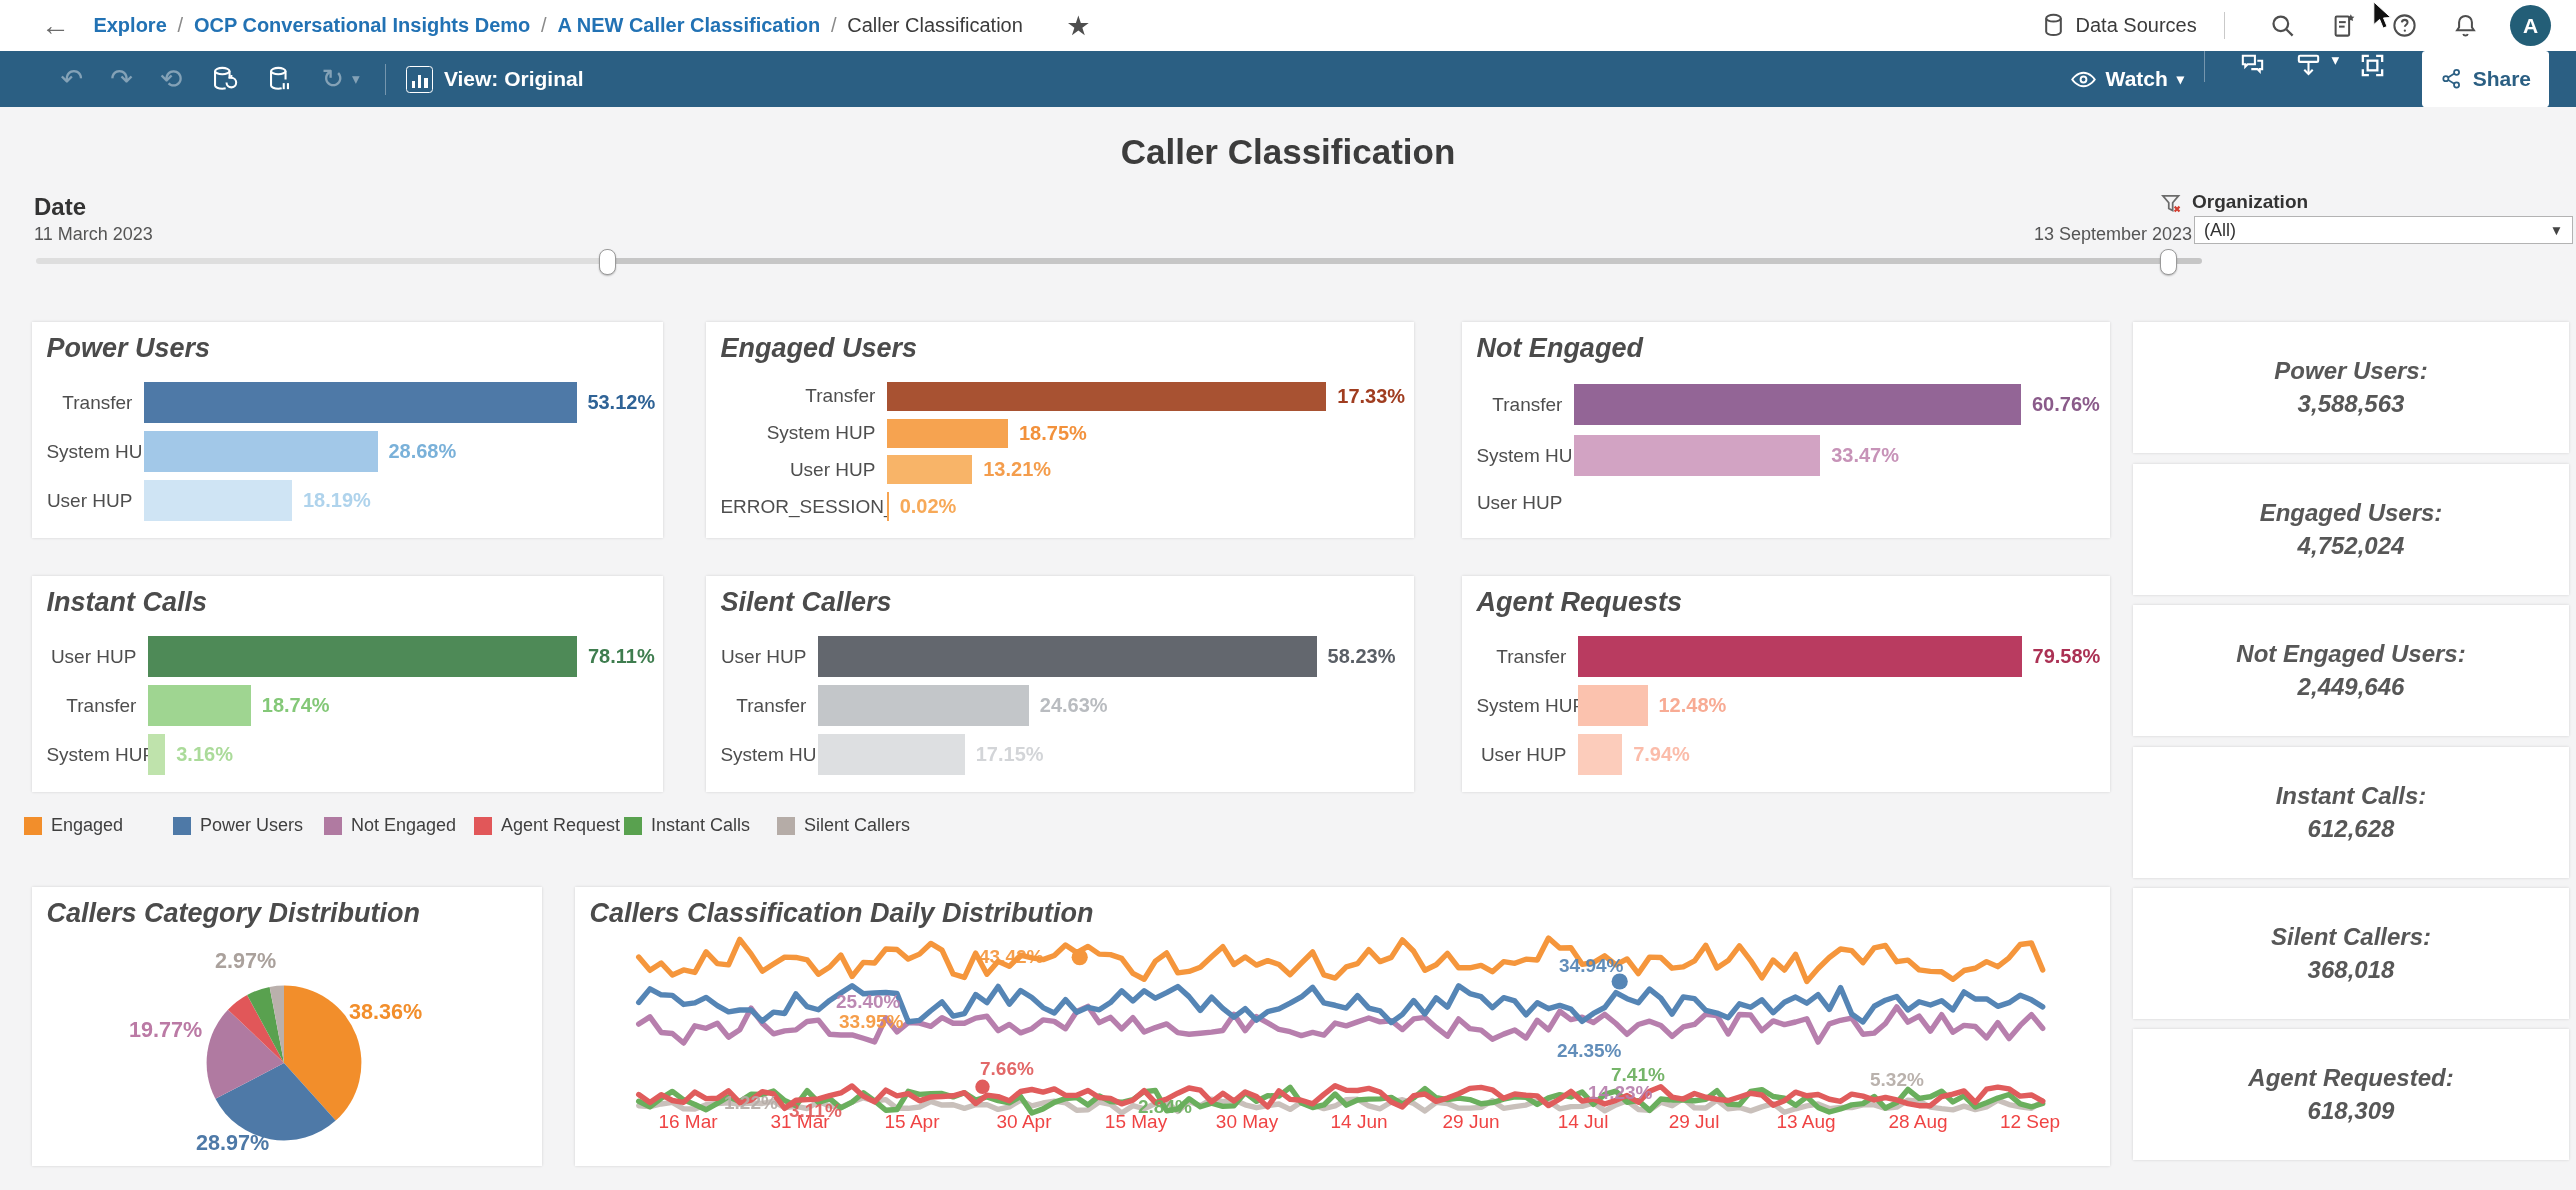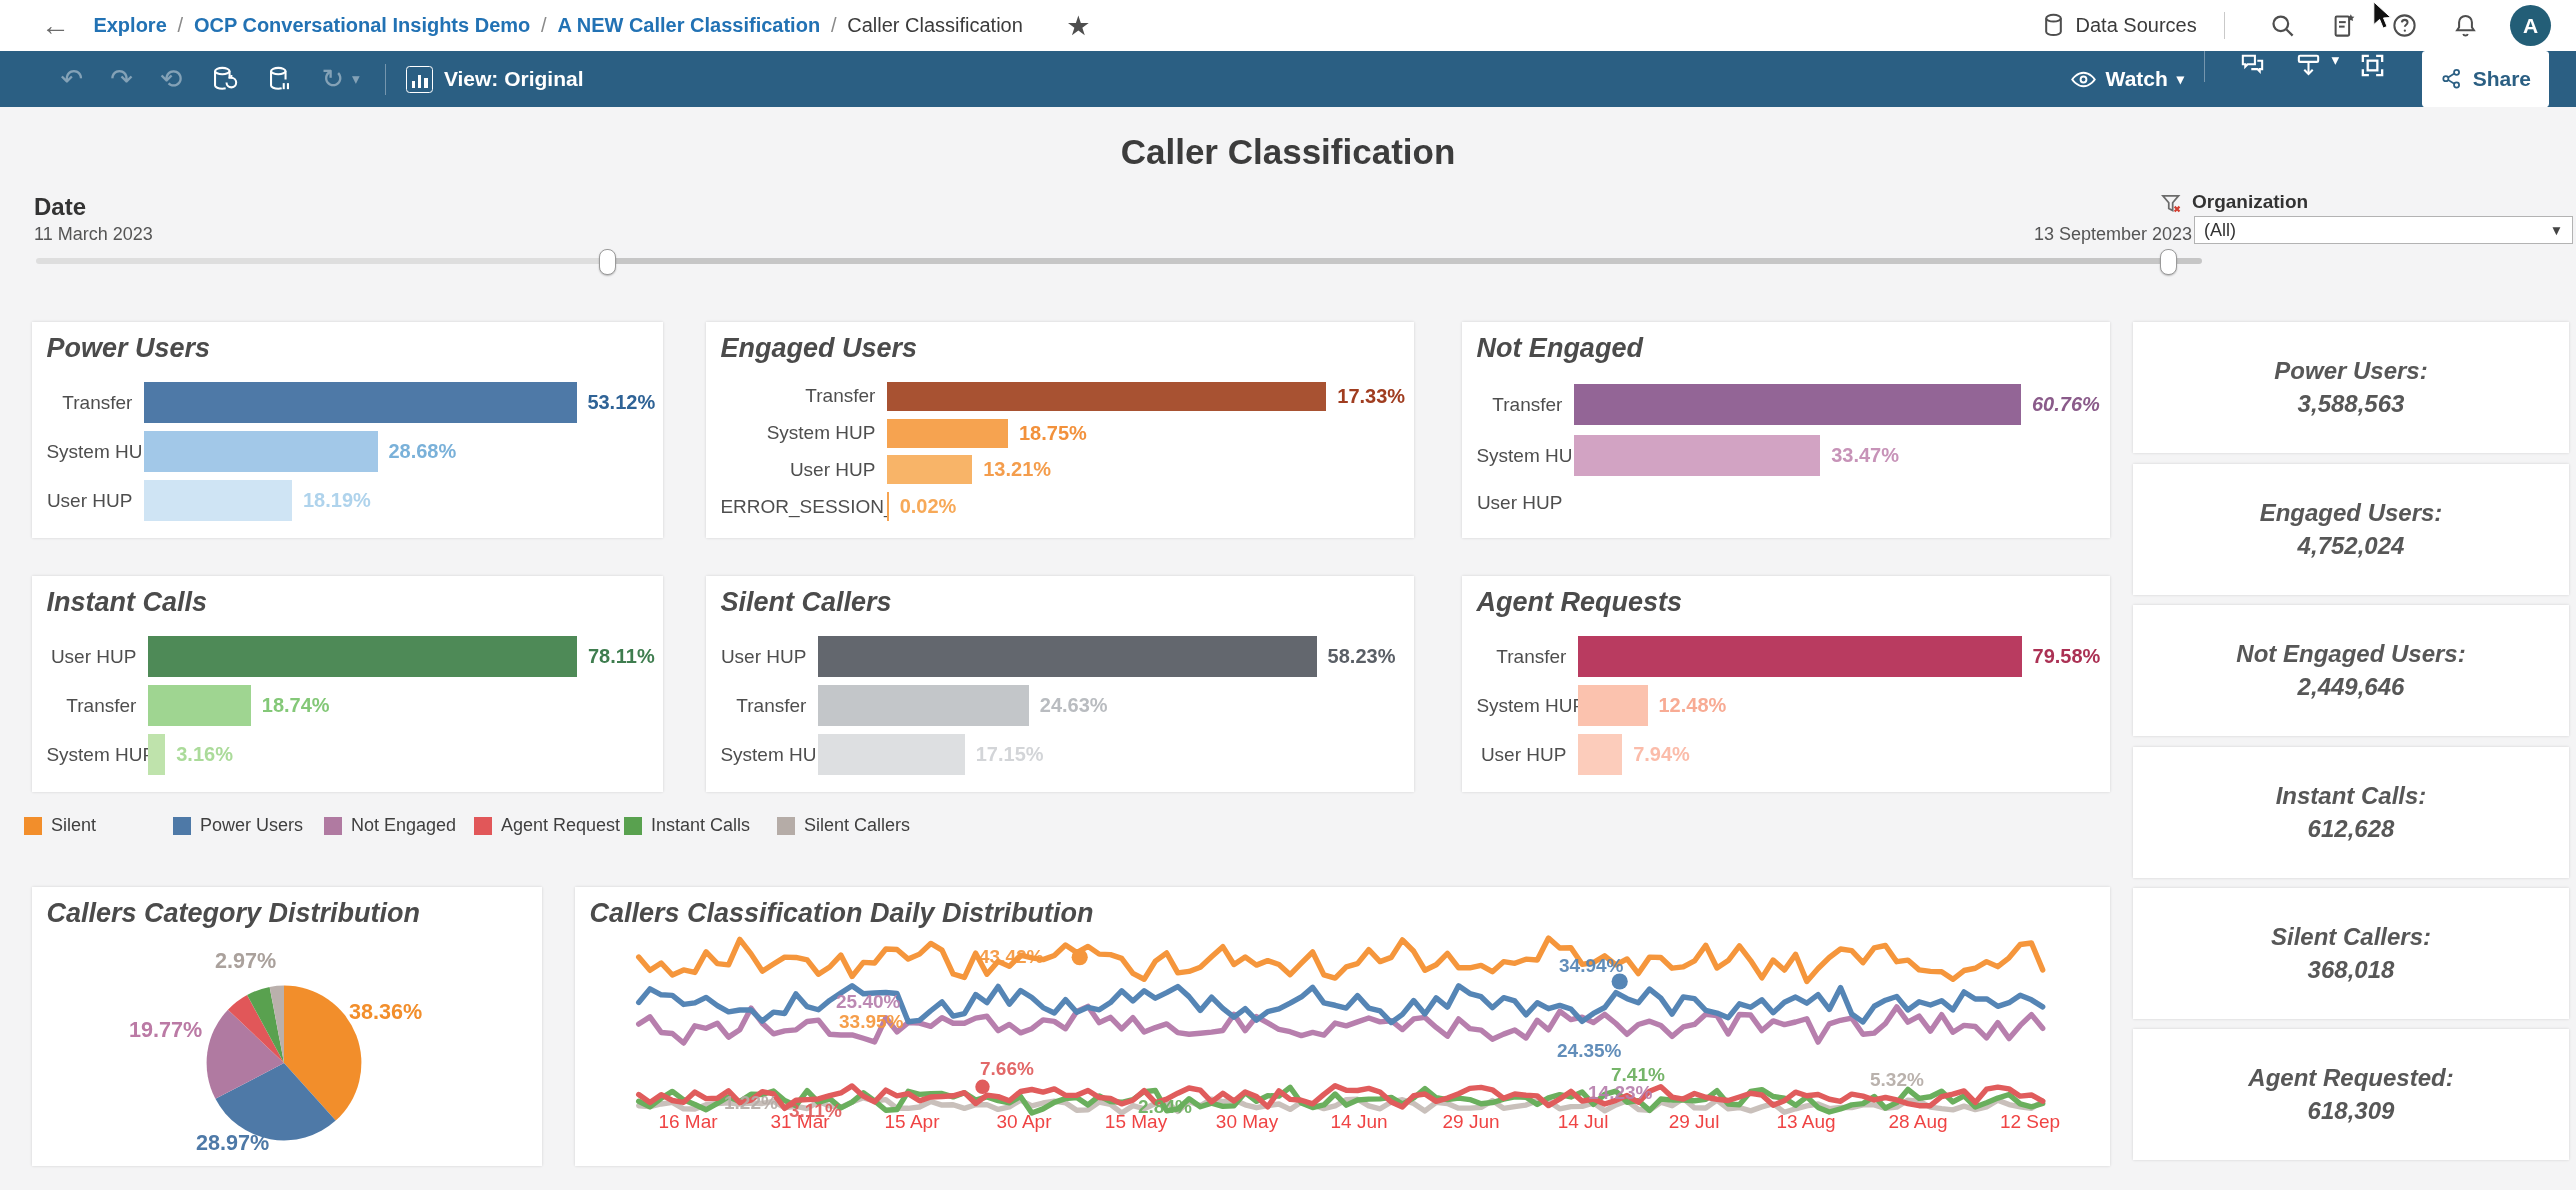--- a/index.html
+++ b/index.html
@@ -307,21 +307,21 @@
             <span class="bval" style="color: rgb(247, 169, 88);">0.02%</span>
           </div>
         </div>
       </div>
   </div>
   <div class="card" style="left:1462px;top:322px;width:648px;height:216px">
     <div class="card-title">Not Engaged</div>
     <div class="bars">
         <div class="brow">
           <div class="blabel" style="width: 86px;">Transfer</div>
-          <div class="btrack" style="height: 30px; font-style: italic;">
+          <div class="btrack" style="height: 30px;">
             <div class="bbar" style="height: 41px; background: rgb(147, 101, 150); width: max(1.8px, 86%);"></div>
             <span class="bval" style="color: rgb(138, 91, 138);">60.76%</span>
           </div>
         </div>
         <div class="brow">
           <div class="blabel" style="width: 86px;">System HUP</div>
           <div class="btrack" style="height: 41px;">
             <div class="bbar" style="height: 41px; background: rgb(210, 163, 195); width: max(1.8px, 47.3736%);"></div>
             <span class="bval" style="color: rgb(199, 147, 184);">33.47%</span>
           </div>
@@ -406,21 +406,21 @@
             <div class="bbar" style="height: 41px; background: rgb(252, 204, 187); width: max(1.8px, 8.58055%);"></div>
             <span class="bval" style="color: rgb(251, 188, 170);">7.94%</span>
           </div>
         </div>
       </div>
   </div>
 
   <div class="legend" id="legend">
       <div class="legend-item" style="left: 0px;">
         <span class="swatch" style="background: rgb(242, 142, 43);"></span>
-        <span>Silent</span>
+        <span>Engaged</span>
       </div>
       <div class="legend-item" style="left: 149px;">
         <span class="swatch" style="background: rgb(78, 121, 167);"></span>
         <span>Power Users</span>
       </div>
       <div class="legend-item" style="left: 300px;">
         <span class="swatch" style="background: rgb(176, 122, 161);"></span>
         <span>Not Engaged</span>
       </div>
       <div class="legend-item" style="left: 450px;">

